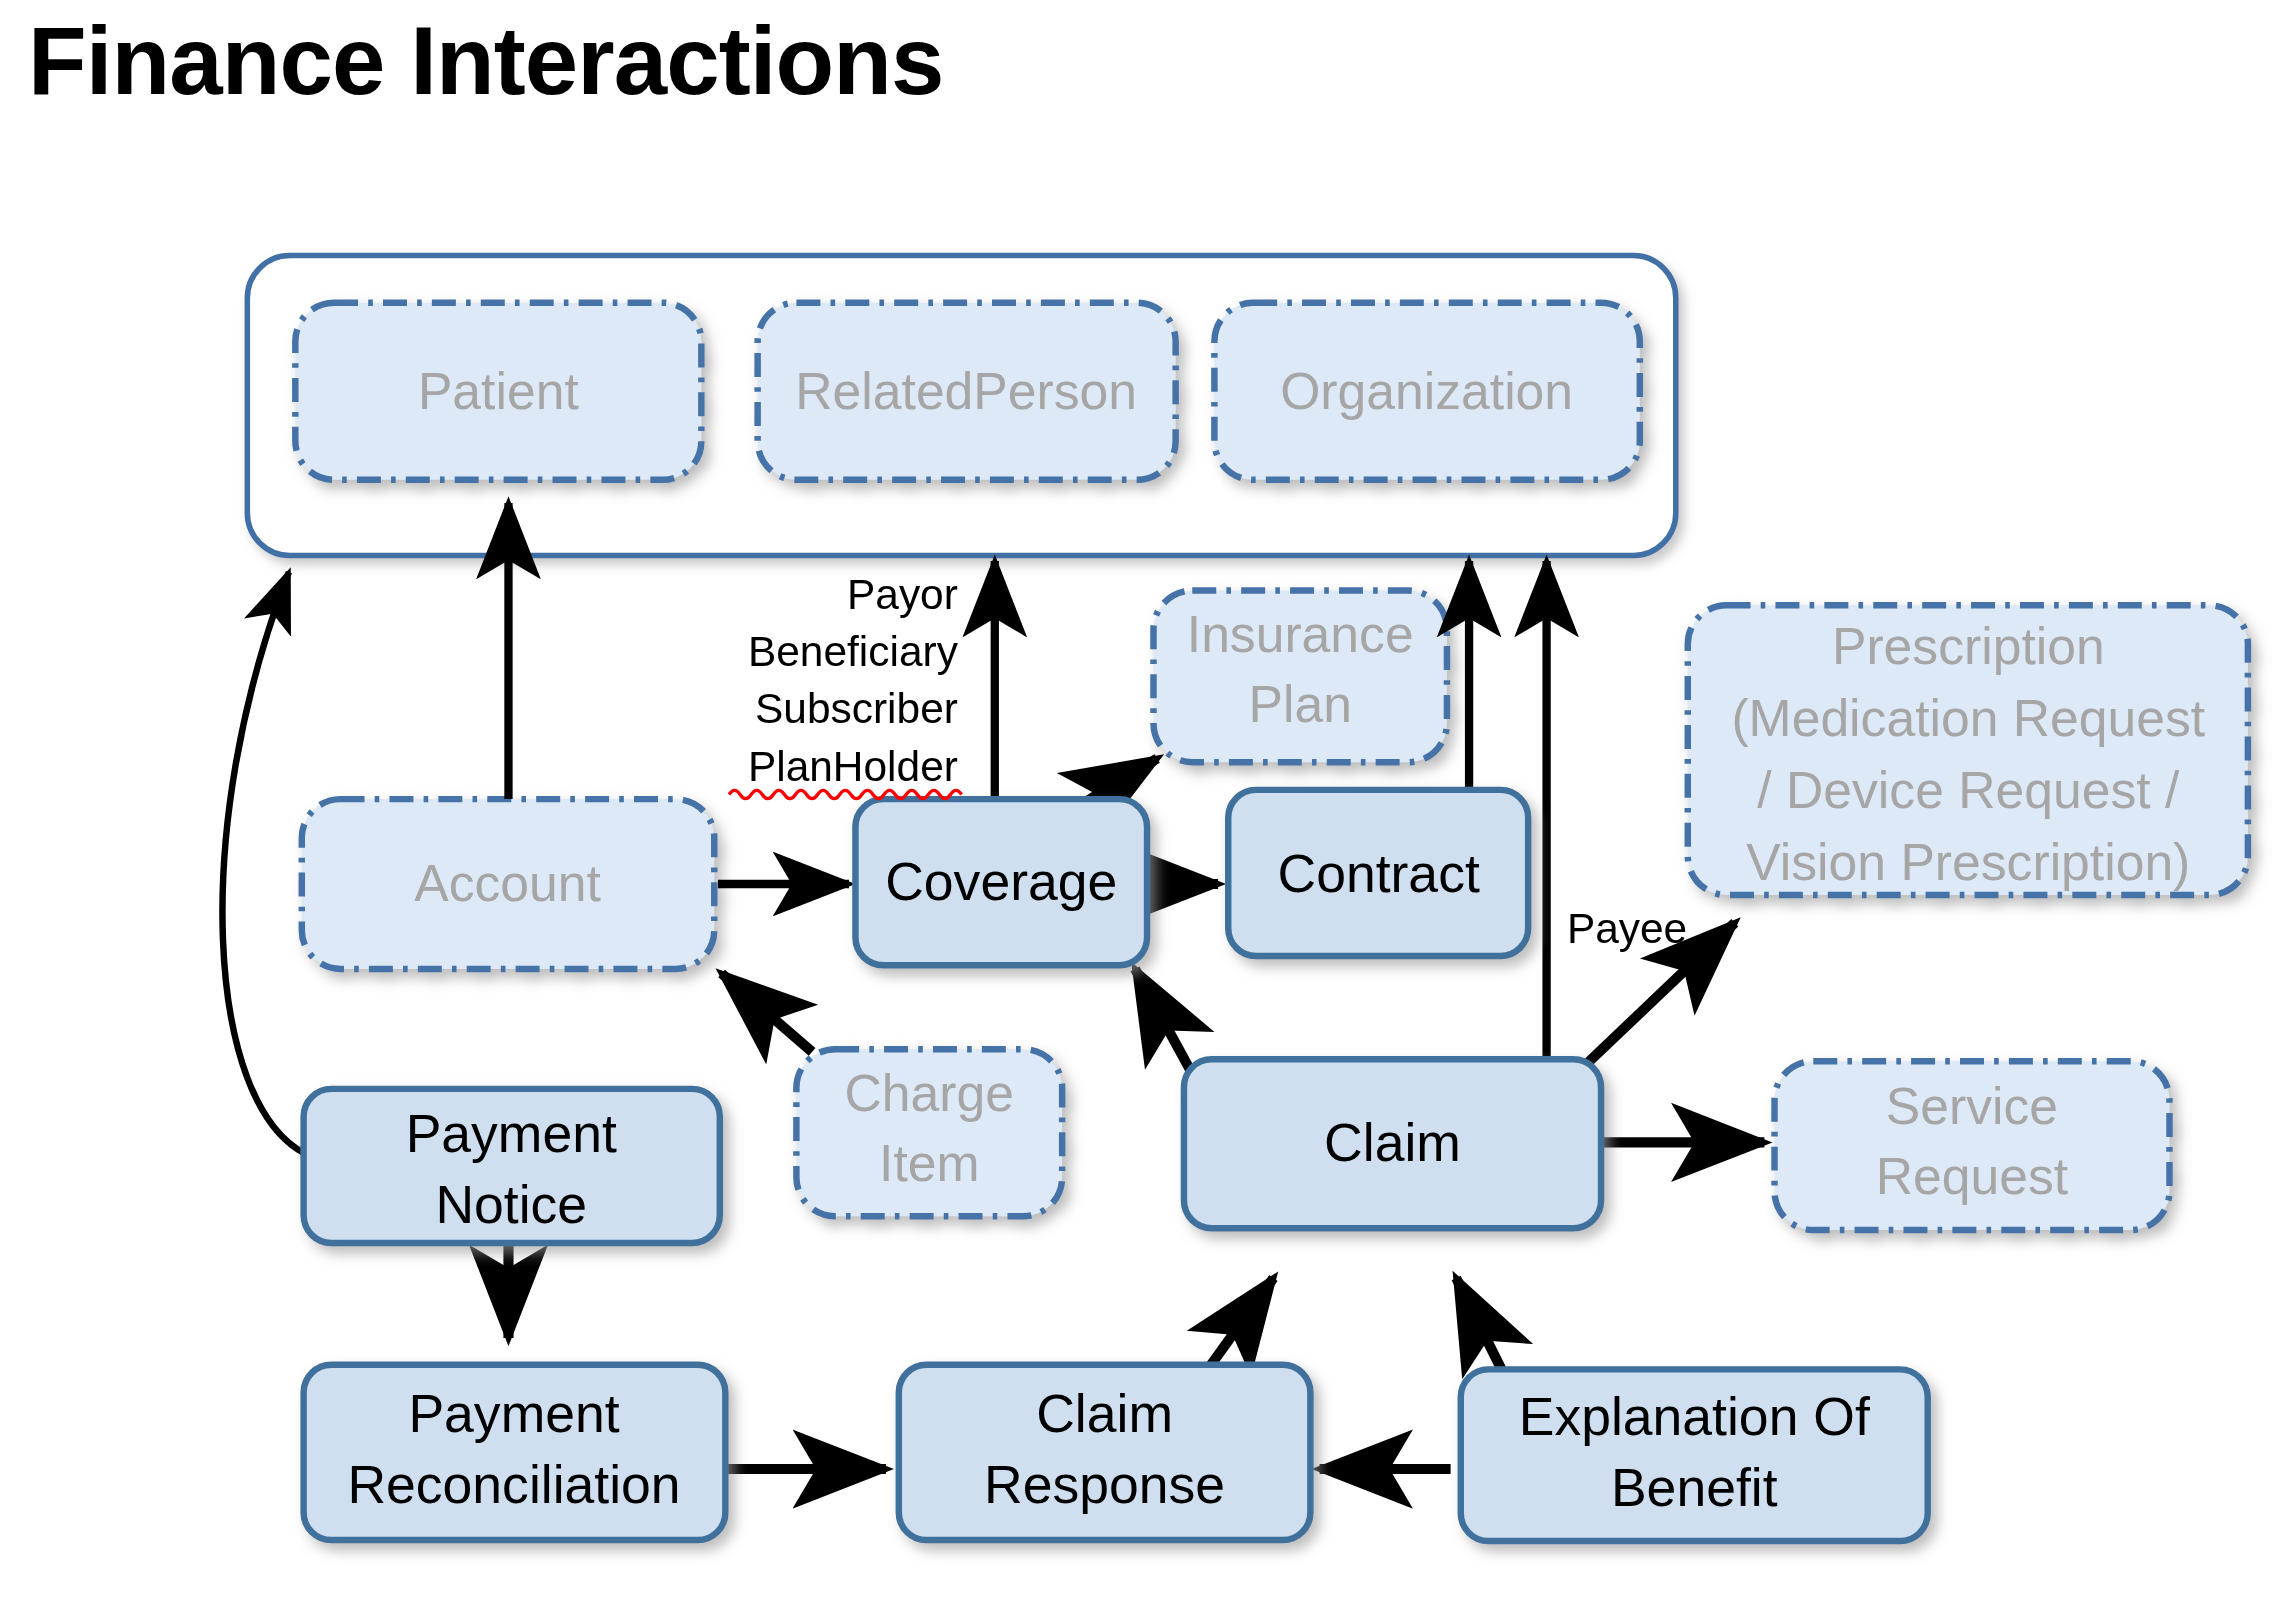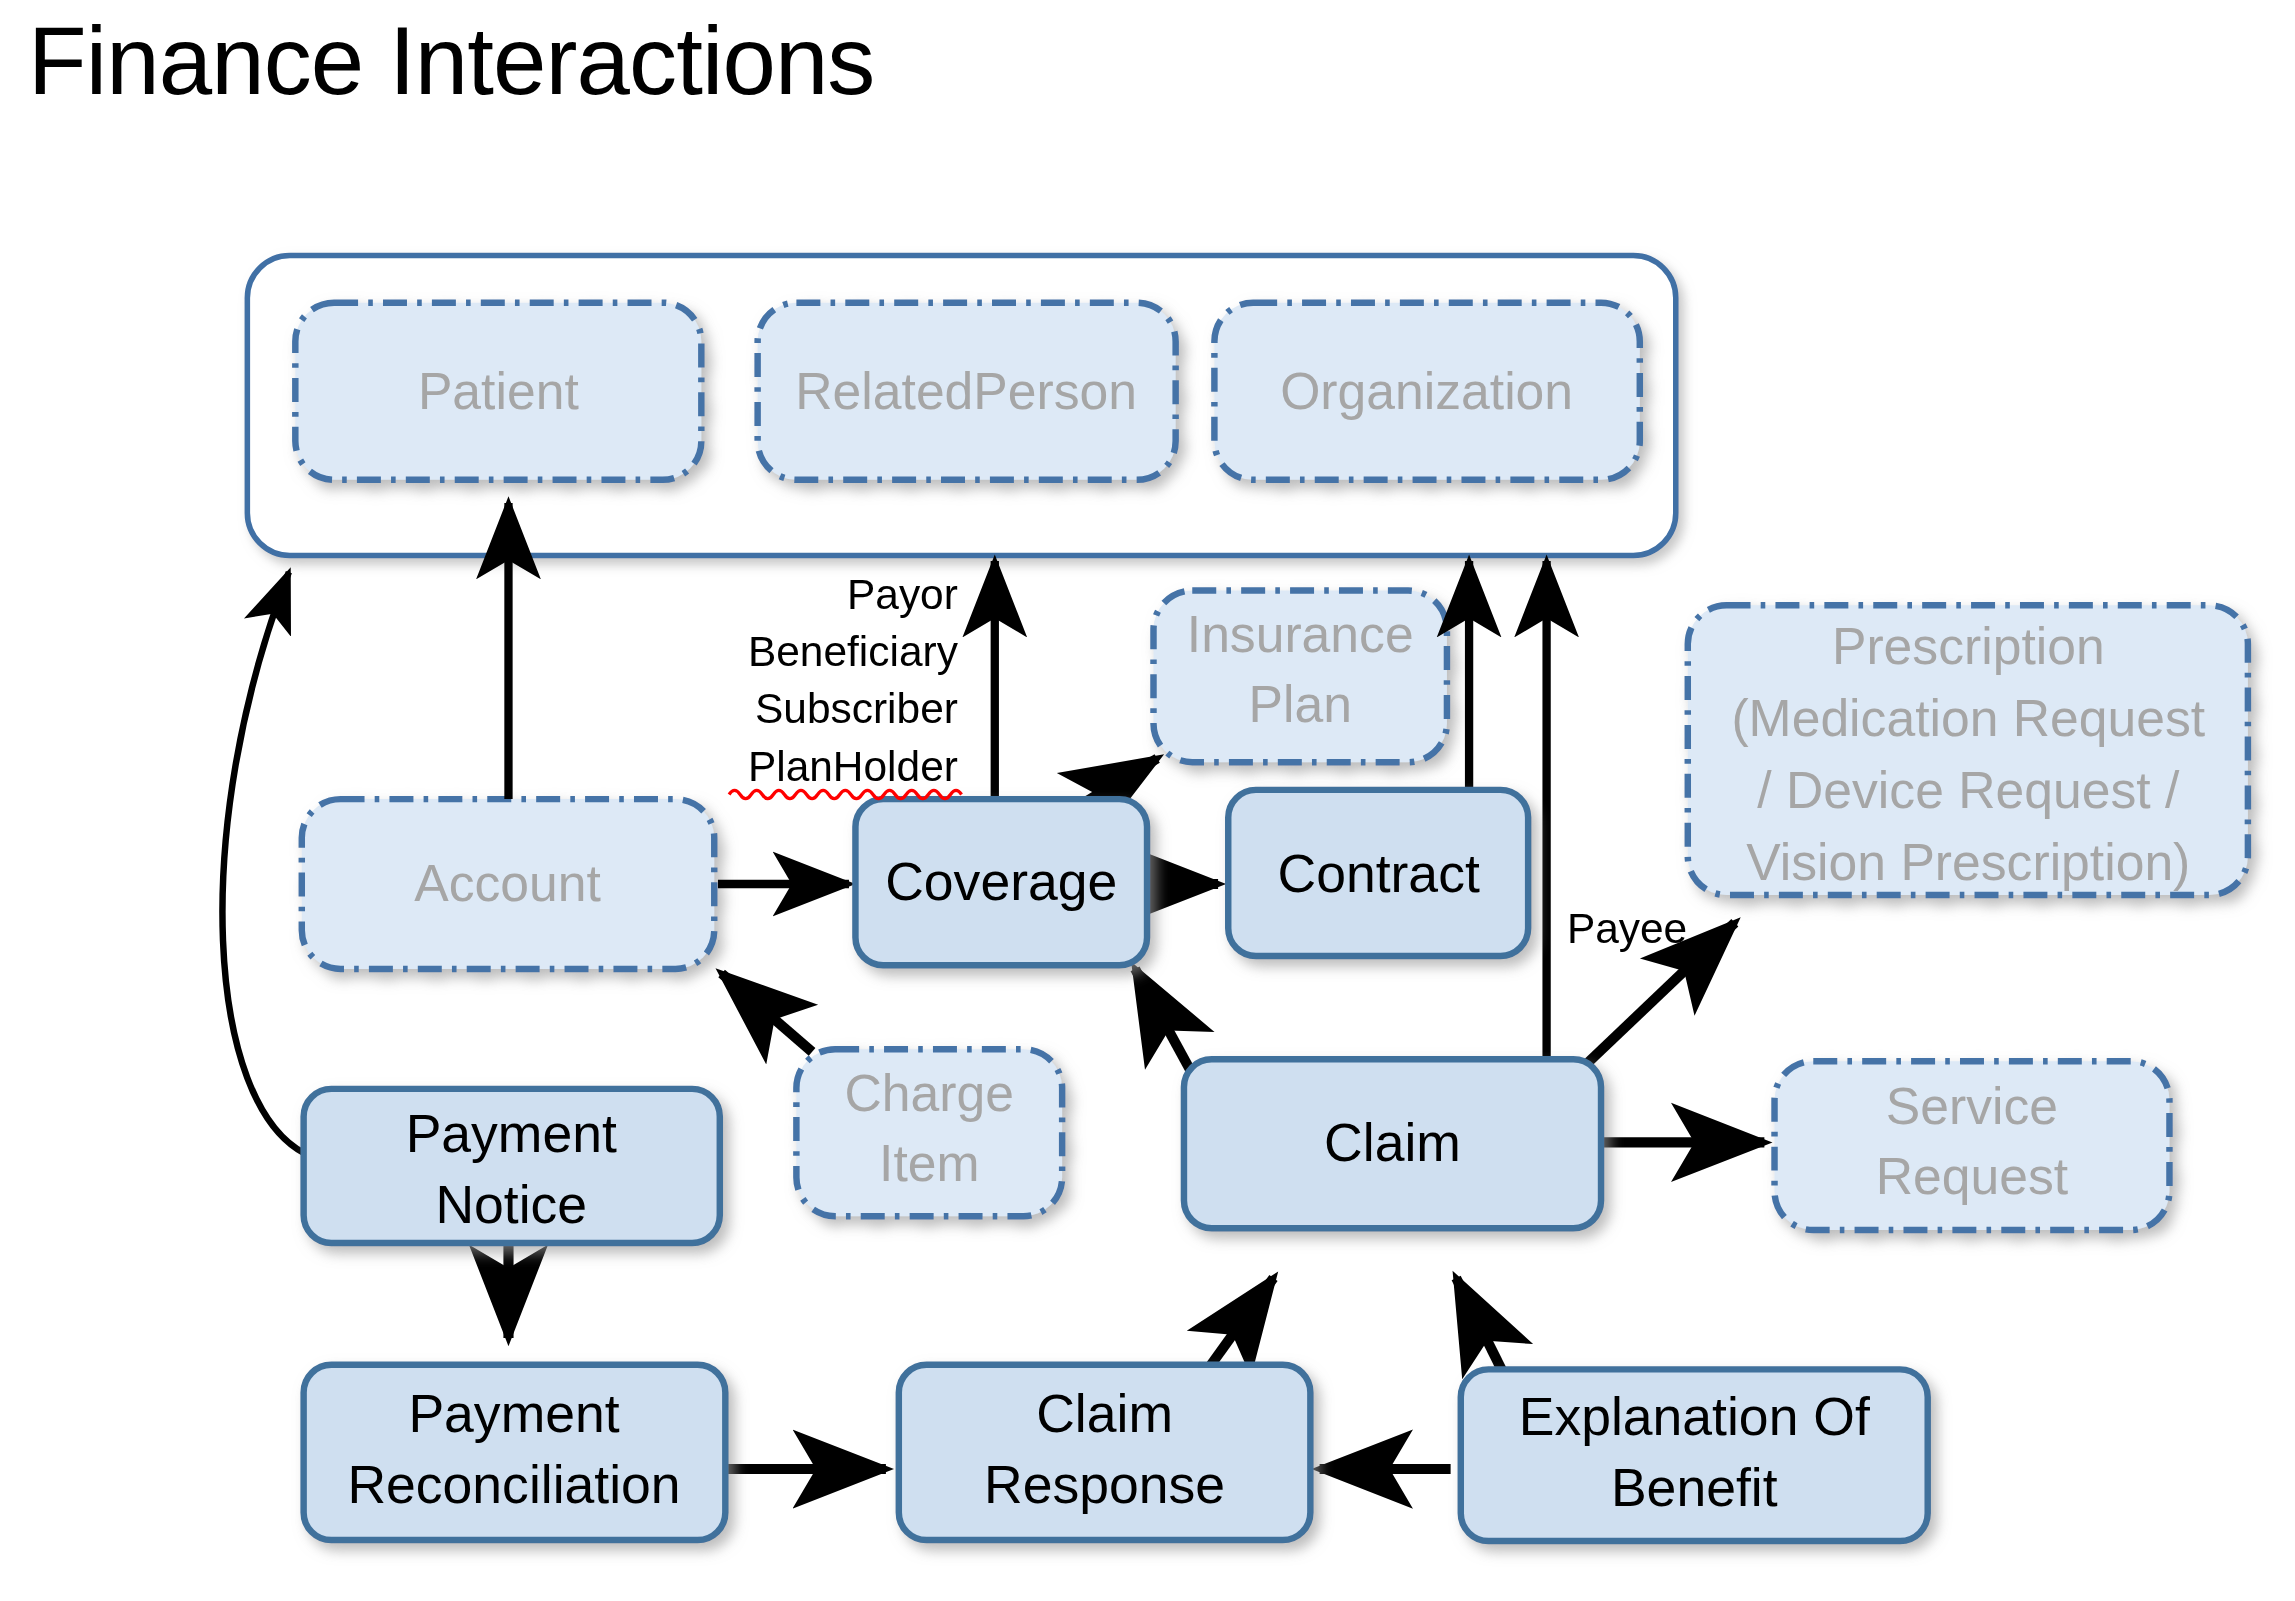--- a/index.html
+++ b/index.html
@@ -15,21 +15,21 @@
     position: relative;
   }
   #page-title {
     position: absolute;
     left: 28px;
     top: 7.4px;
     font-size: 96px;
     line-height: 1.12;
     color: #000000;
     font-family: "Liberation Sans", sans-serif;
-    font-weight: 400;
+    font-weight: 700;
     letter-spacing: -0.9px;
     white-space: nowrap;
   }
   #diagram-canvas {
     position: absolute;
     left: 0;
     top: 0;
     width: 2295px;
     height: 1601px;
   }

